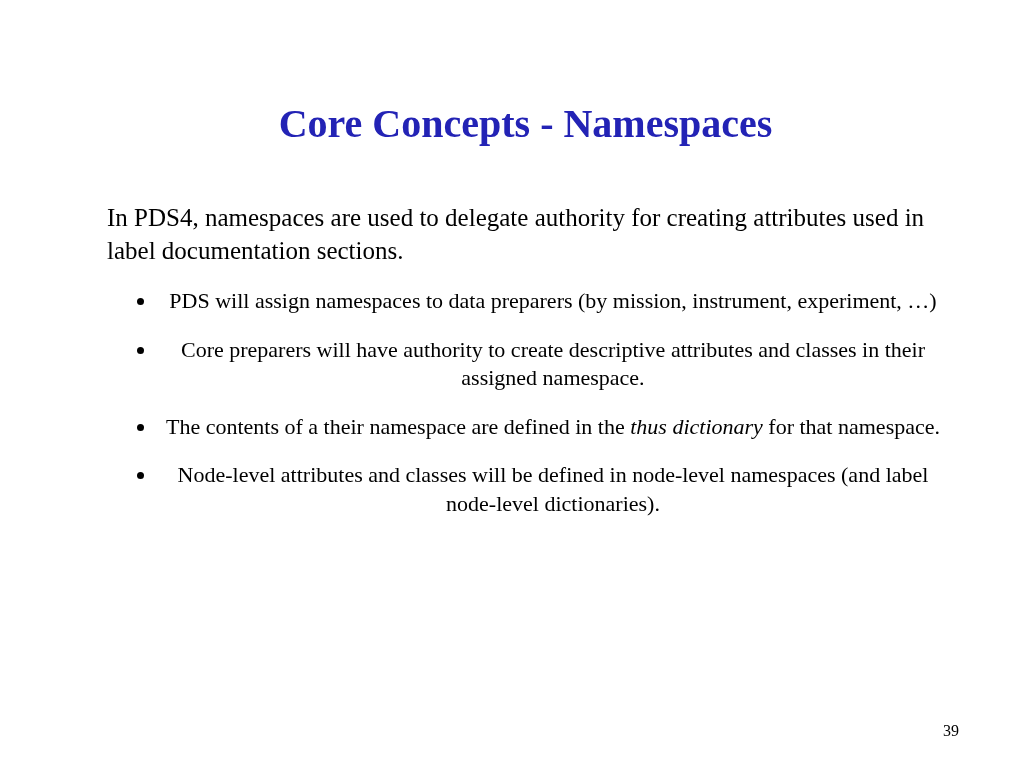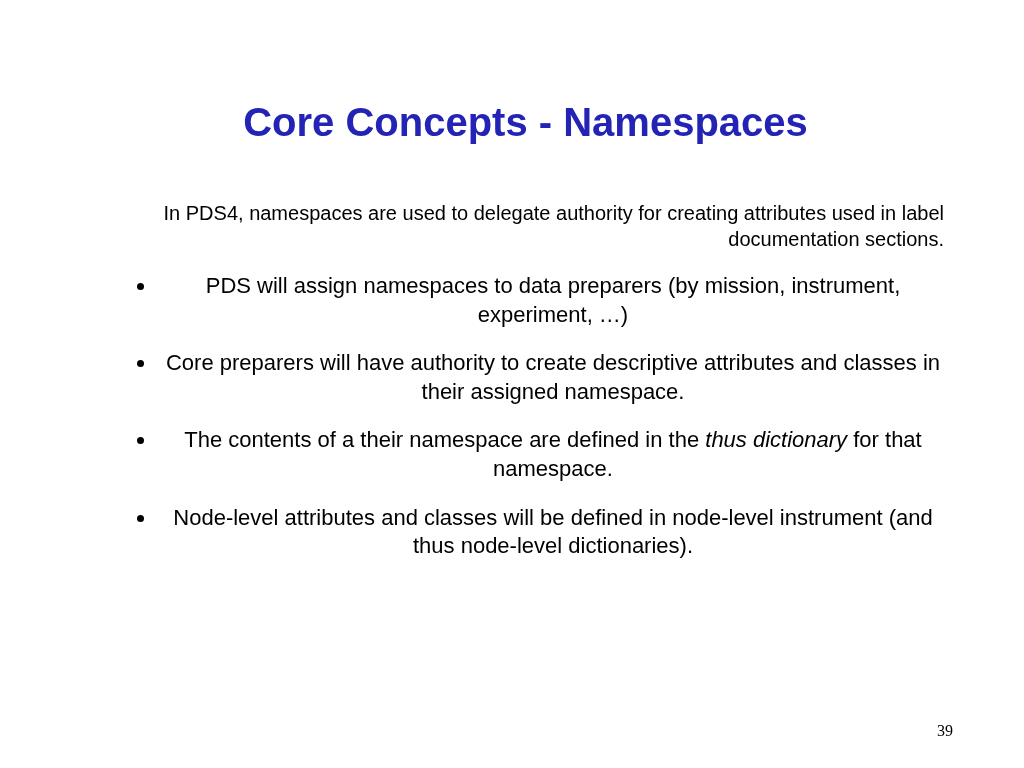--- a/index.html
+++ b/index.html
@@ -8,66 +8,66 @@
     width: 1024px;
     height: 768px;
     background: #ffffff;
     font-family: Verdana, Geneva, sans-serif;
     color: #000000;
     position: relative;
     overflow: hidden;
   }
   .slide {
     padding: 100px 80px 50px 107px;
+    font-family: Liberation Serif, serif;
   }
   .title {
     font-size: 40px;
     font-weight: bold;
     color: #2323b5;
     text-align: center;
     margin: 0 0 55px 0;
   }
   .intro {
-    font-size: 20px;
+    font-size: 25px;
     line-height: 1.3;
-    margin: 0 0 20px 0;
+    margin: 0 12px 20px 0;
     color: #000000;
-    text-align: right;
   }
   ul.bullets {
     margin: 0;
     padding: 0 0 0 50px;
     list-style: disc;
     text-align: center;
   }
   ul.bullets li {
     font-size: 22px;
     line-height: 1.3;
     margin: 0 0 20px 0;
     color: #000000;
     padding-left: 5px;
   }
   .italic {
     font-style: italic;
   }
   .page-num {
     position: absolute;
     bottom: 28px;
-    right: 71px;
+    right: 65px;
     font-size: 16px;
     color: #000000;
     font-family: 'Times New Roman', serif;
   }
 </style>
 </head>
 <body>
 
 <div class="slide">
   <h1 class="title">Core Concepts - Namespaces</h1>
   <p class="intro">In PDS4, namespaces are used to delegate authority for creating attributes used in label documentation sections.</p>
   <ul class="bullets">
     <li>PDS will assign namespaces to data preparers (by mission, instrument, experiment, …)</li>
     <li>Core preparers will have authority to create descriptive attributes and classes in their assigned namespace.</li>
     <li><span>The contents of a their namespace are defined in the </span><span class="italic">thus dictionary</span><span> for that namespace.</span></li>
-    <li>Node-level attributes and classes will be defined in node-level instrument (and thus node-level dictionaries).</li>
+    <li>Node-level attributes and classes will be defined in node-level namespaces (and label node-level dictionaries).</li>
   </ul>
 </div>
 <div class="page-num">39</div>
 
 </body></html>

